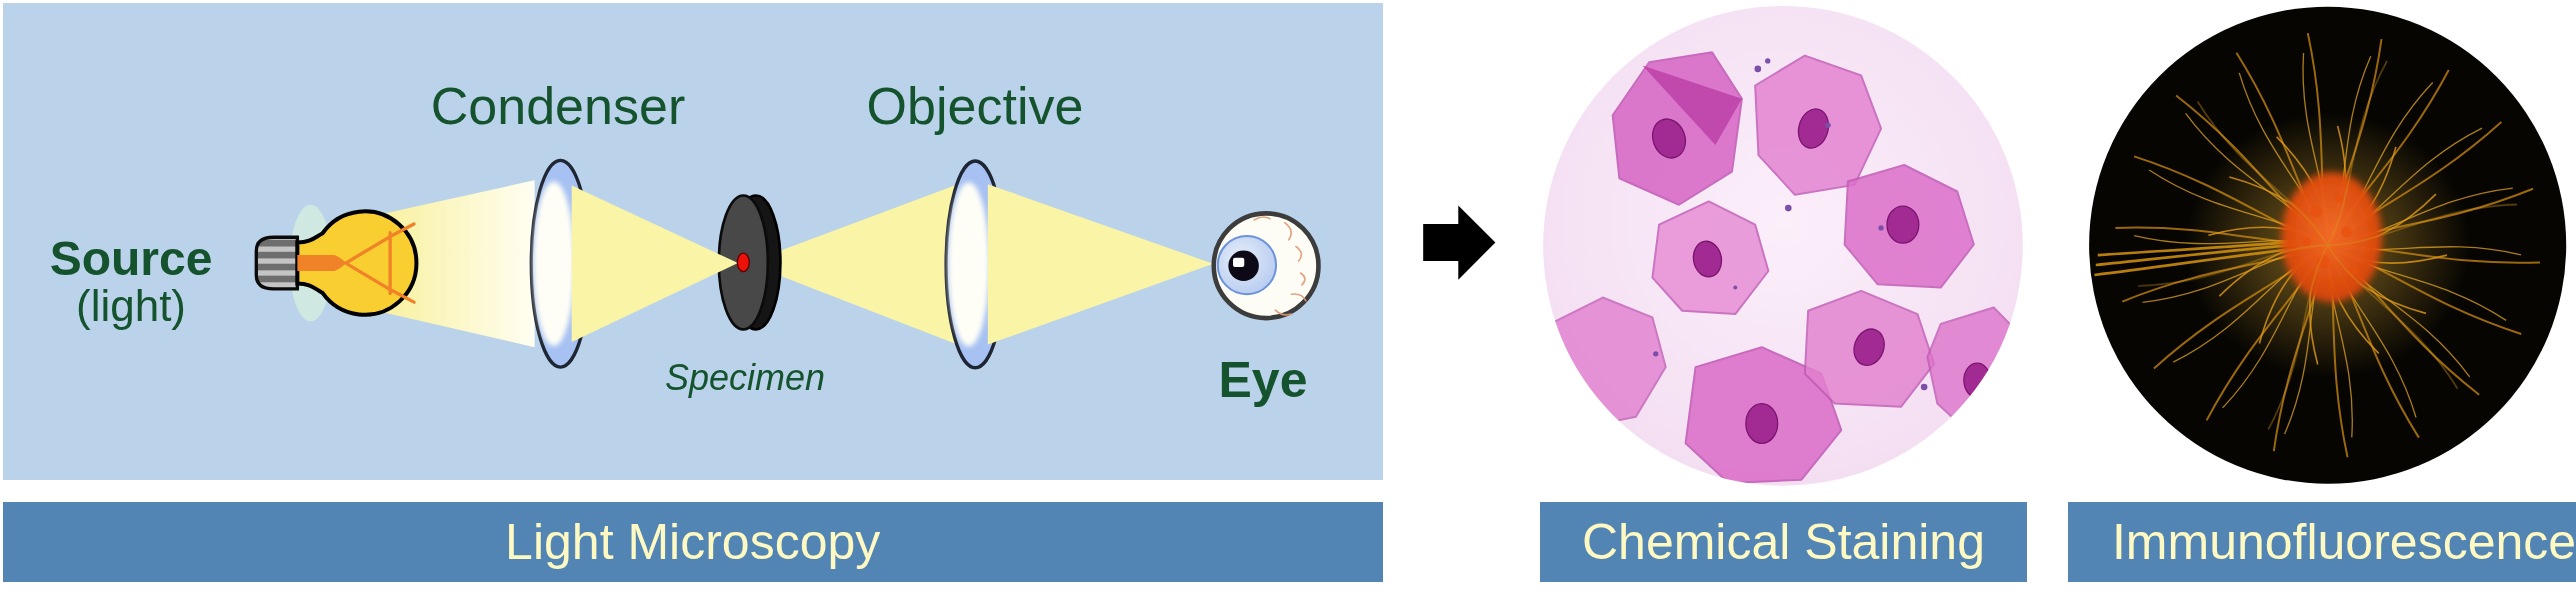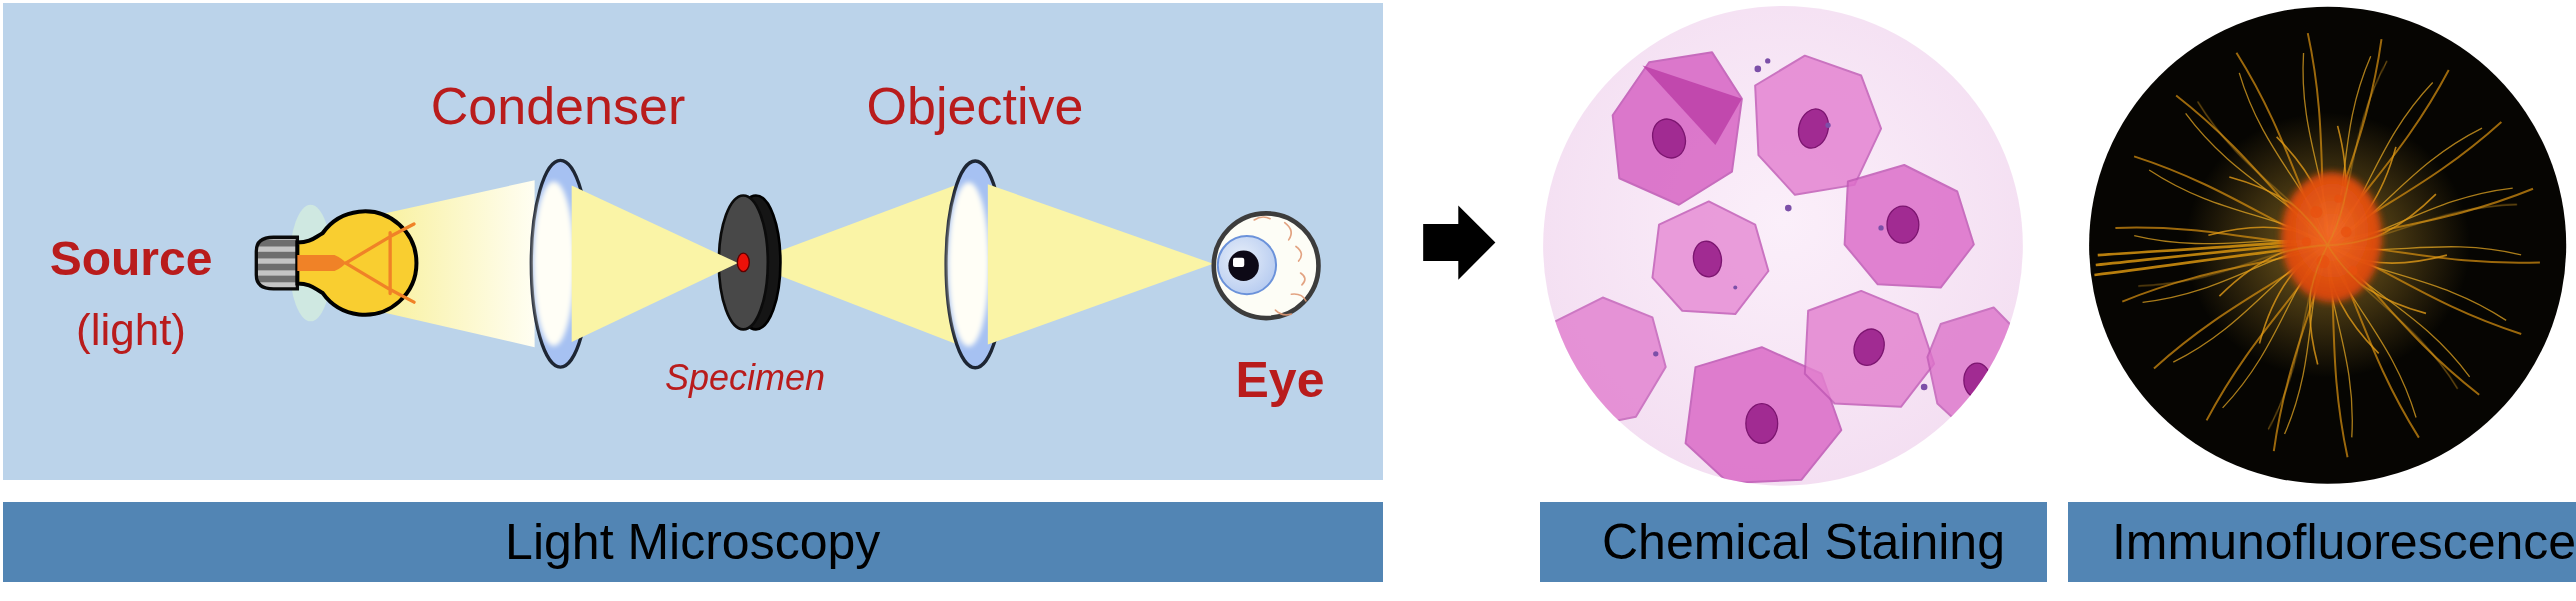--- a/index.html
+++ b/index.html
@@ -10,34 +10,34 @@
     font-family:"Liberation Sans","DejaVu Sans",sans-serif;
     overflow:hidden;
   }
   .panel{
     position:absolute;left:2.7px;top:3.3px;width:1380px;height:477px;
     background:#BBD3EA;
   }
   svg.art{position:absolute;left:0;top:0;width:2576px;height:601px;}
   .dlabel{
     position:absolute;transform:translateX(-50%);
-    color:#b91c1c;white-space:nowrap;line-height:1;
+    color:#14532d;white-space:nowrap;line-height:1;
   }
   .lbl-condenser,.lbl-objective{font-size:52px;}
   .lbl-source{font-size:48px;font-weight:bold;}
   .lbl-light{font-size:44px;}
   .lbl-specimen{font-size:36px;font-style:italic;}
-  .lbl-eye{font-size:50px;font-weight:bold;margin-left:17px;}
+  .lbl-eye{font-size:50px;font-weight:bold;}
   .banner{
     position:absolute;top:502px;height:80px;background:#5285B4;
     display:flex;align-items:center;justify-content:center;
   }
-  .banner span{color:#000000;font-size:50px;line-height:1;white-space:nowrap;}
+  .banner span{color:#fef9c3;font-size:50px;line-height:1;white-space:nowrap;}
   .banner-left{left:2.7px;width:1380px;}
-  .banner-mid{left:1540px;width:487px;padding-left:20px;}
+  .banner-mid{left:1540px;width:487px;}
   .banner-right{left:2068px;width:506px;padding-left:23px;}
 </style>
 </head>
 <body>
 
 <div class="stage">
 
   <div class="panel"></div>
 
   <svg class="art" viewBox="0 0 3886 907">
@@ -271,21 +271,21 @@
           <use href="#fb2" transform="rotate(245 3512 370)"></use>
             <use href="#fb2" transform="rotate(305 3512 370)"></use>
         </g>
       </g>
     </g>
   </svg>
 
   <div class="dlabel lbl-condenser" style="left:558px;top:80px;">Condenser</div>
   <div class="dlabel lbl-source" style="left:131px;top:235px;">Source</div>
   <div class="dlabel lbl-objective" style="left:975px;top:80px;">Objective</div>
-  <div class="dlabel lbl-light" style="left:131px;top:308px;">(light)</div>
+  <div class="dlabel lbl-light" style="left:131px;top:284px;">(light)</div>
   <div class="dlabel lbl-specimen" style="left:745px;top:360px;">Specimen</div>
   <div class="dlabel lbl-eye" style="left:1263px;top:355px;">Eye</div>
 
   <div class="banner banner-left">
     <span>Light Microscopy</span>
   </div>
   <div class="banner banner-mid">
     <span>Chemical Staining</span>
   </div>
   <div class="banner banner-right">

